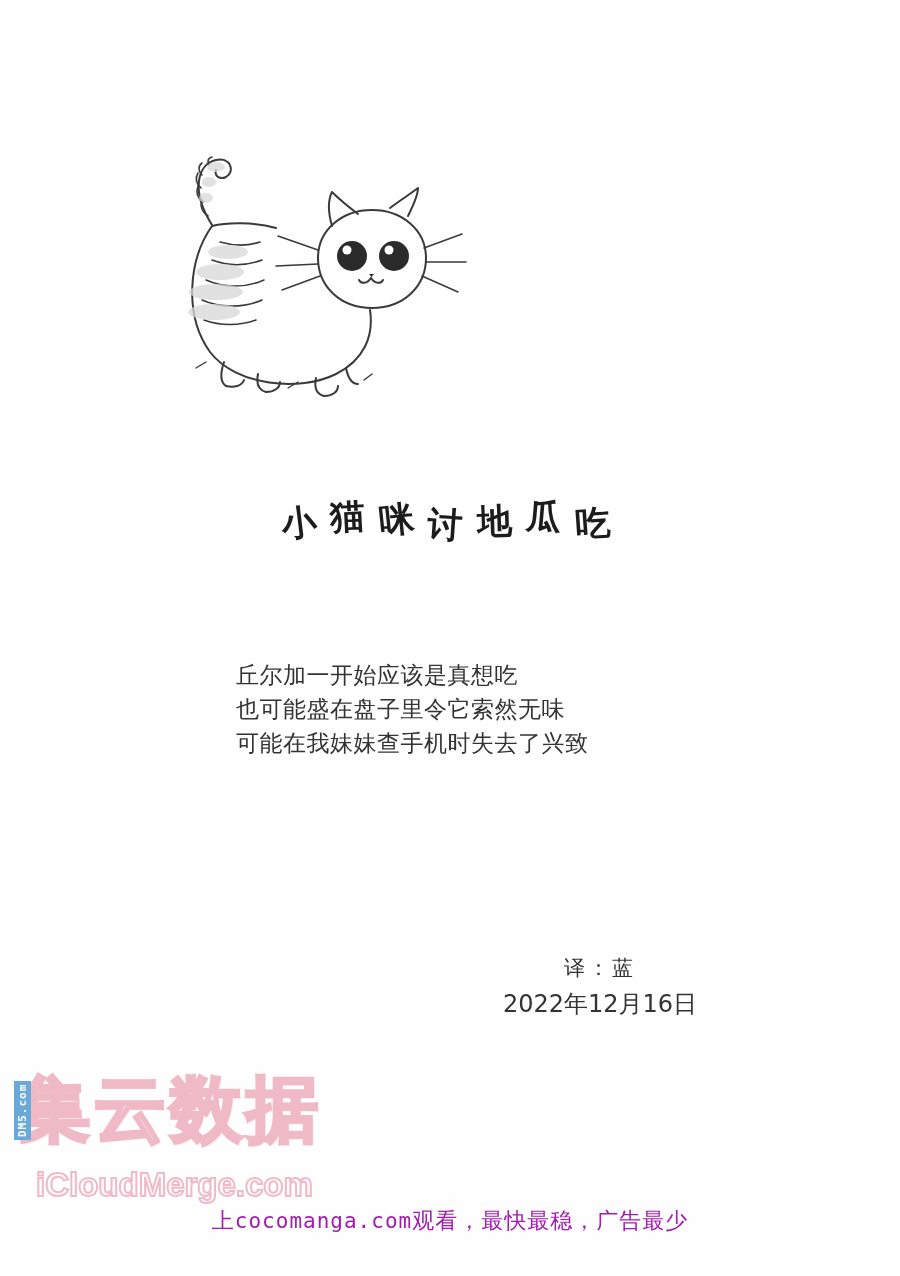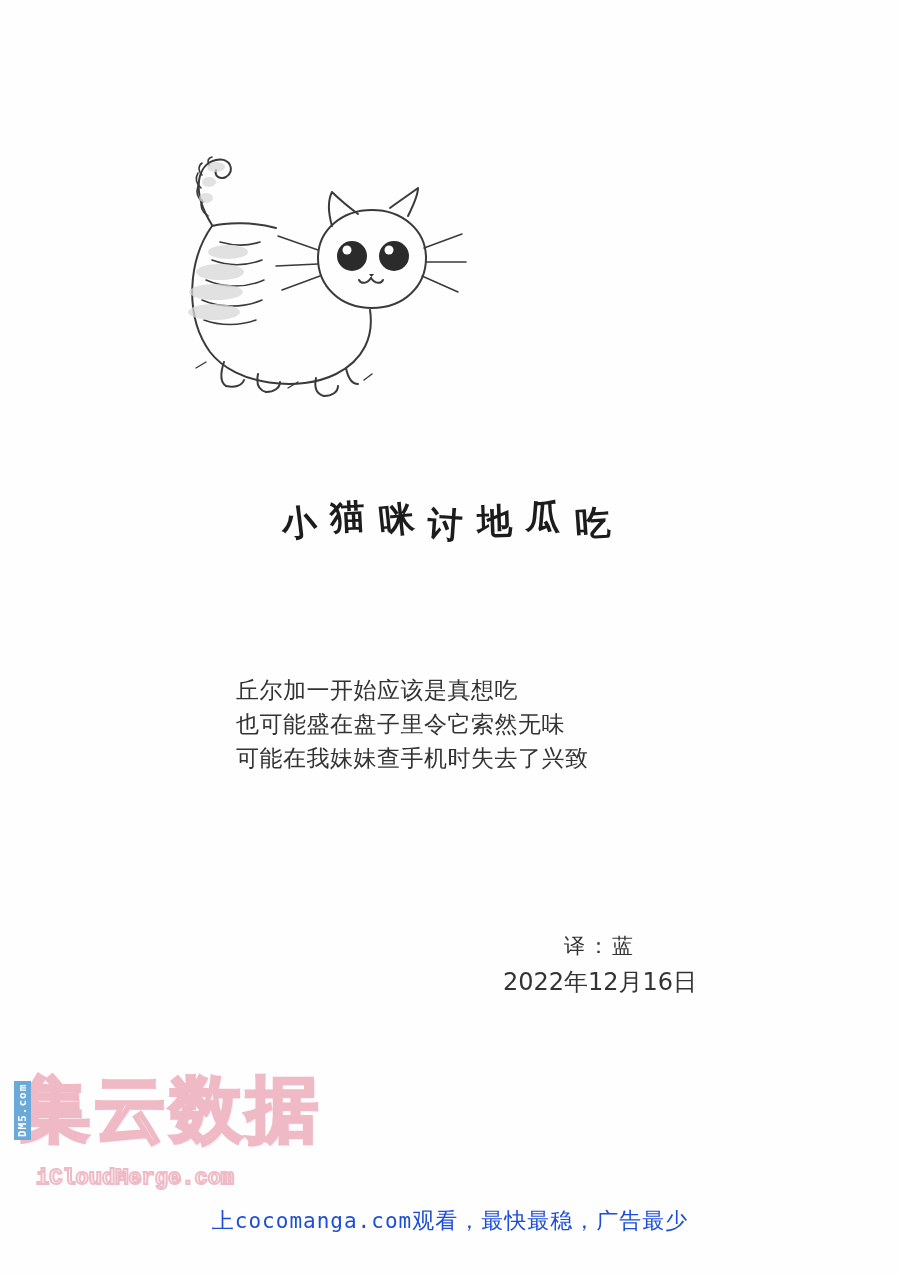--- a/index.html
+++ b/index.html
@@ -58,21 +58,21 @@
   .title .ch:nth-child(3) { transform: rotate(-6deg) translateY(1px); }
   .title .ch:nth-child(4) { transform: rotate(4deg) translateY(7px); }
   .title .ch:nth-child(5) { transform: rotate(-2deg) translateY(3px); }
   .title .ch:nth-child(6) { transform: rotate(5deg) translateY(-1px); }
   .title .ch:nth-child(7) { transform: rotate(-4deg) translateY(5px); }
 
   
   .body-text {
     position: absolute;
     left: 236px;
-    top: 673px;
+    top: 658px;
     width: 560px;
     font-family: "DejaVu Sans", sans-serif;
     font-size: 23px;
     line-height: 34px;
     color: #333333;
     letter-spacing: 0.5px;
   }
   .body-text div { white-space: nowrap; }
 
   
@@ -80,21 +80,21 @@
     position: absolute;
     left: 430px;
     top: 928px;
     width: 340px;
     font-family: "DejaVu Sans", sans-serif;
     font-size: 21px;
     line-height: 36px;
     color: #333333;
     text-align: center;
   }
-  .credits .translator { letter-spacing: 3px; }
+  .credits .translator { letter-spacing: 3px; margin-top: 22px; }
   .credits .date { font-size: 24px; }
 
   
   .watermark {
     position: absolute;
     left: 10px;
     top: 1062px;
     width: 400px;
     height: 150px;
     pointer-events: none;
@@ -124,38 +124,38 @@
     padding: 2px 3px;
     letter-spacing: 1px;
     transform: rotate(-90deg);
     transform-origin: left top;
     white-space: nowrap;
   }
   .wm-en {
     position: absolute;
     left: 26px;
     top: 104px;
-    font-family: Liberation Mono, monospace;
-    font-size: 22px;
+    font-family: Liberation Sans, sans-serif;
+    font-size: 33px;
     font-weight: 700;
     color: transparent;
     -webkit-text-stroke: 2px #f0b9c6;
     letter-spacing: 0px;
   }
 
   
   .footer {
     position: absolute;
     left: 0;
     top: 1206px;
     width: 900px;
     text-align: center;
     font-family: "DejaVu Sans", sans-serif;
     font-size: 22px;
-    color: #1d4ed8;
+    color: #a21caf;
     letter-spacing: 1px;
   }
   .footer .url { font-family: "DejaVu Sans Mono", monospace; font-size: 21px; }
 </style>
 </head>
 <body>
 
 <div class="page">
 
   <div class="cat-wrap">

